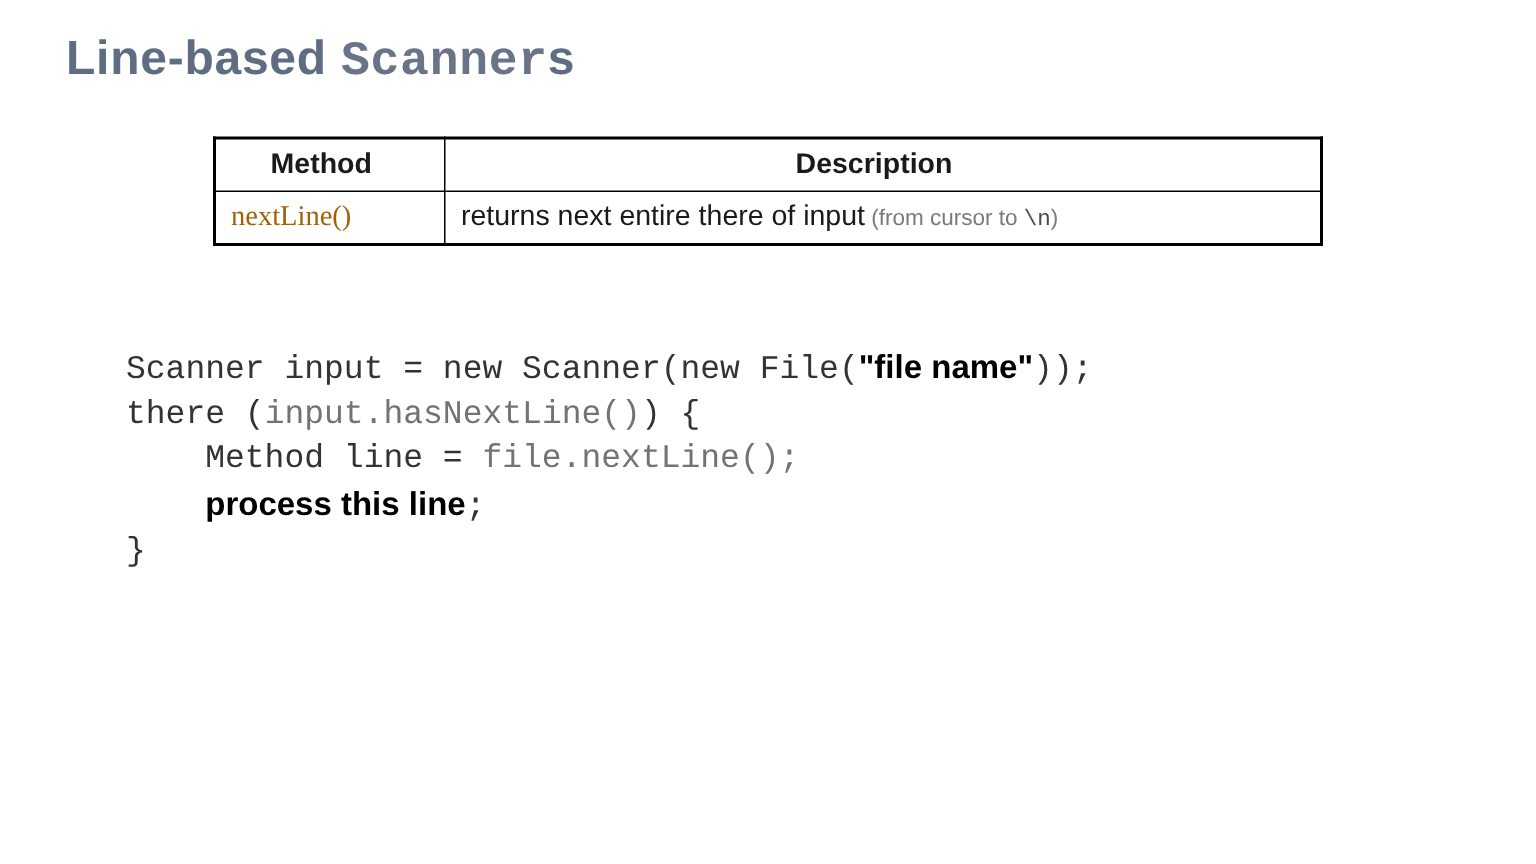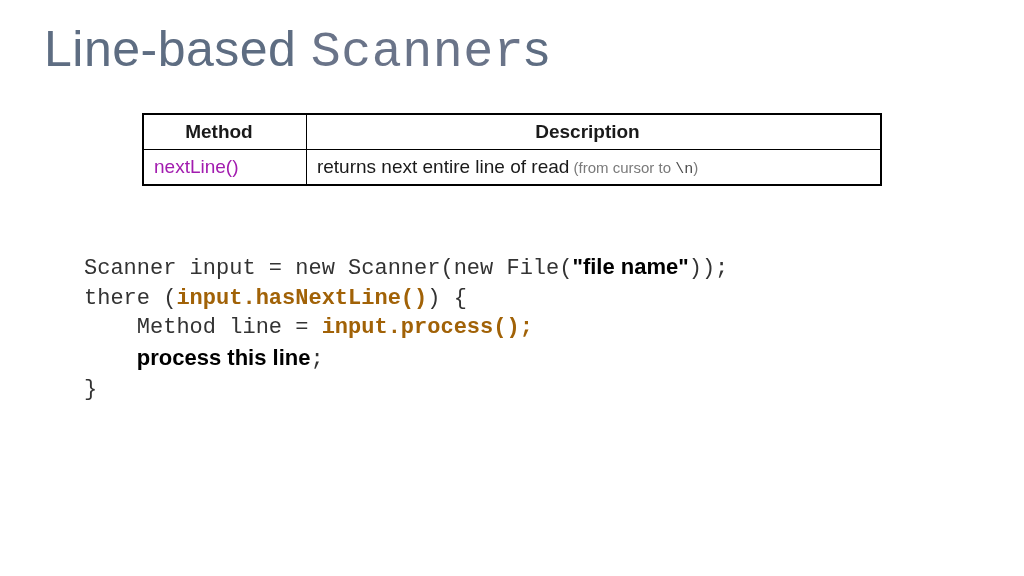--- a/index.html
+++ b/index.html
@@ -11,22 +11,22 @@
     font-family: "Segoe UI", "Helvetica Neue", Arial, sans-serif;
     color: #1a1a1a;
   }
   .slide {
     width: 1024px;
     height: 576px;
     box-sizing: border-box;
     padding: 20px 40px 0 40px;
   }
   .title {
-    font-size: 50px;
-    font-weight: 400;
+    font-size: 32px;
+    font-weight: 700;
     color: #5e6d82;
     margin: 0 0 32px 4px;
     letter-spacing: 0.5px;
   }
   .title .mono {
     font-family: "Consolas", "Courier New", monospace;
     color: #6a7489;
   }
   .tbl-wrap {
     display: flex;
@@ -43,41 +43,41 @@
     font-size: 19px;
     vertical-align: top;
     text-align: left;
   }
   table.methods th {
     font-weight: 700;
     text-align: center;
     font-family: "Segoe UI", Arial, sans-serif;
   }
   table.methods td.meth {
-    font-family: Liberation Sans, sans-serif;
-    color: #a21caf;
+    font-family: Liberation Serif, serif;
+    color: #a16207;
     white-space: nowrap;
   }
   .desc .mono {
     font-family: "Consolas", "Courier New", monospace;
     color: #4a4a4a;
   }
   .desc .note {
     color: #7a7a7a;
     font-size: 15px;
   }
   .code {
     margin: 66px 0 0 44px;
     font-family: "Consolas", "Courier New", monospace;
     font-size: 22px;
     line-height: 1.35;
     color: #333;
     white-space: pre;
   }
-  .code .b { font-weight: 700; color: #a16207; }
+  .code .b { font-weight: 400; color: #737373; }
   .code .sans-b {
     font-family: "Segoe UI", Arial, sans-serif;
     font-weight: 700;
     font-style: normal;
     color: #000;
   }
 </style>
 </head>
 <body>
 
@@ -90,26 +90,26 @@
   <div class="tbl-wrap">
     <table class="methods">
       <tbody>
           <tr>
         <th>Method</th>
         <th>Description</th>
       </tr>
       <tr>
         <td class="meth">nextLine()</td>
         <td class="desc">
-          <span>returns next entire line of read</span><span class="note"><span>  (from cursor to </span><span class="mono">\n</span><span>)</span></span>
+          <span>returns next entire there of input</span><span class="note"><span>  (from cursor to </span><span class="mono">\n</span><span>)</span></span>
         </td>
       </tr>
     </tbody>
       </table>
   </div>
 
   <div class="code"><span>Scanner input = new Scanner(new File(</span><span class="sans-b">"file name"</span><span>));</span>
 <span>there (</span><span class="b">input.hasNextLine()</span><span>) {</span>
-<span>    Method line = </span><span class="b">input.process();</span>
+<span>    Method line = </span><span class="b">file.nextLine();</span>
 <span>    </span><span class="sans-b">process this line</span><span>;</span>
 <span>}</span></div>
 
 </div>
 
 </body></html>

